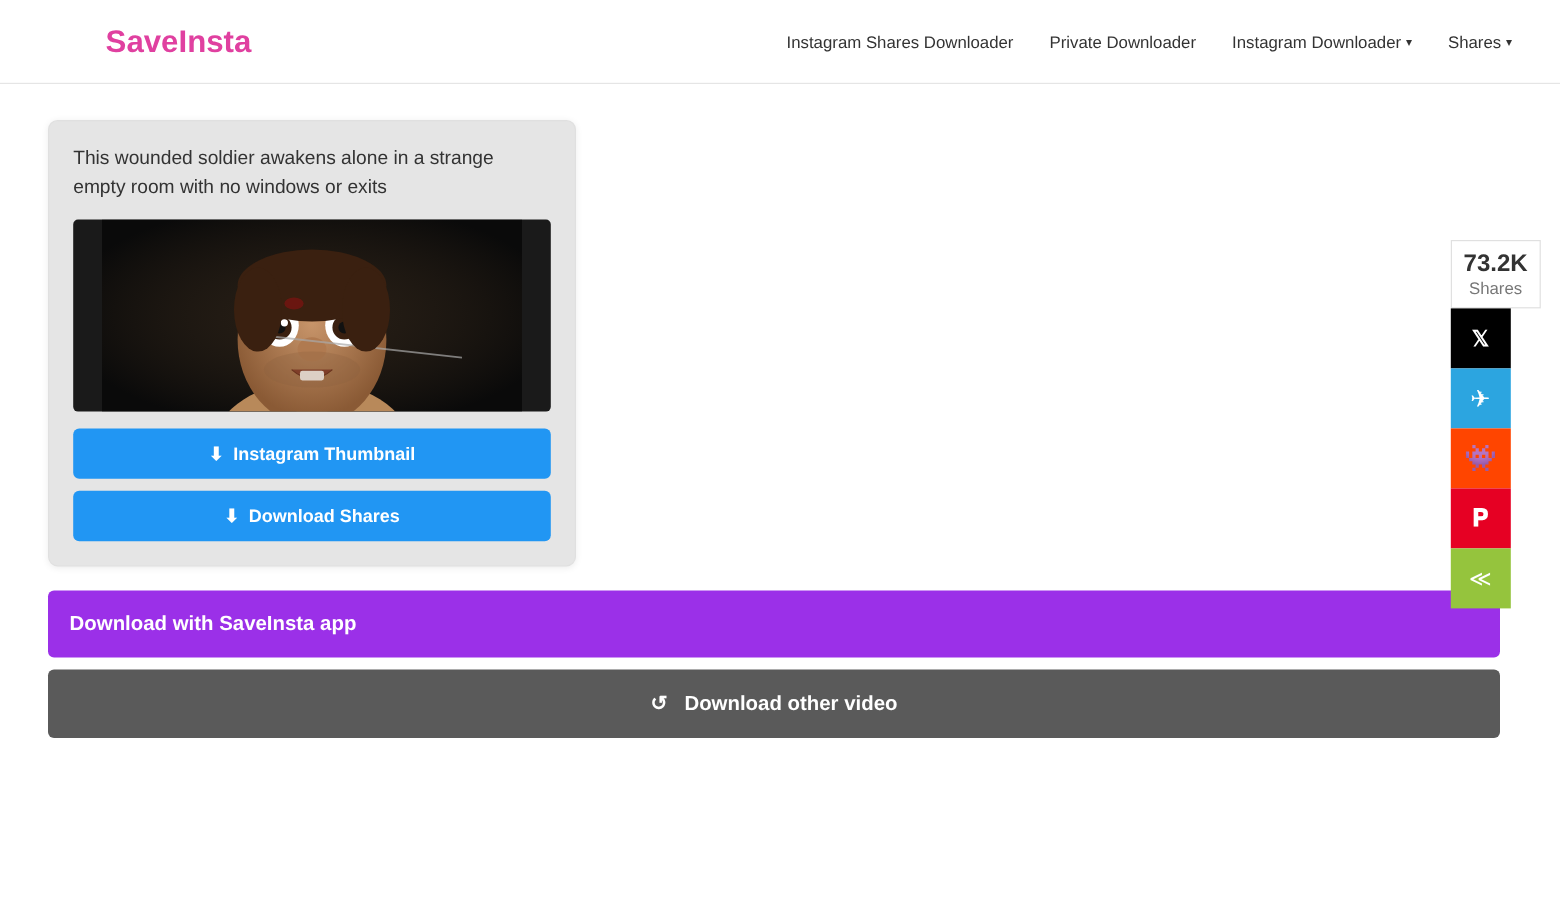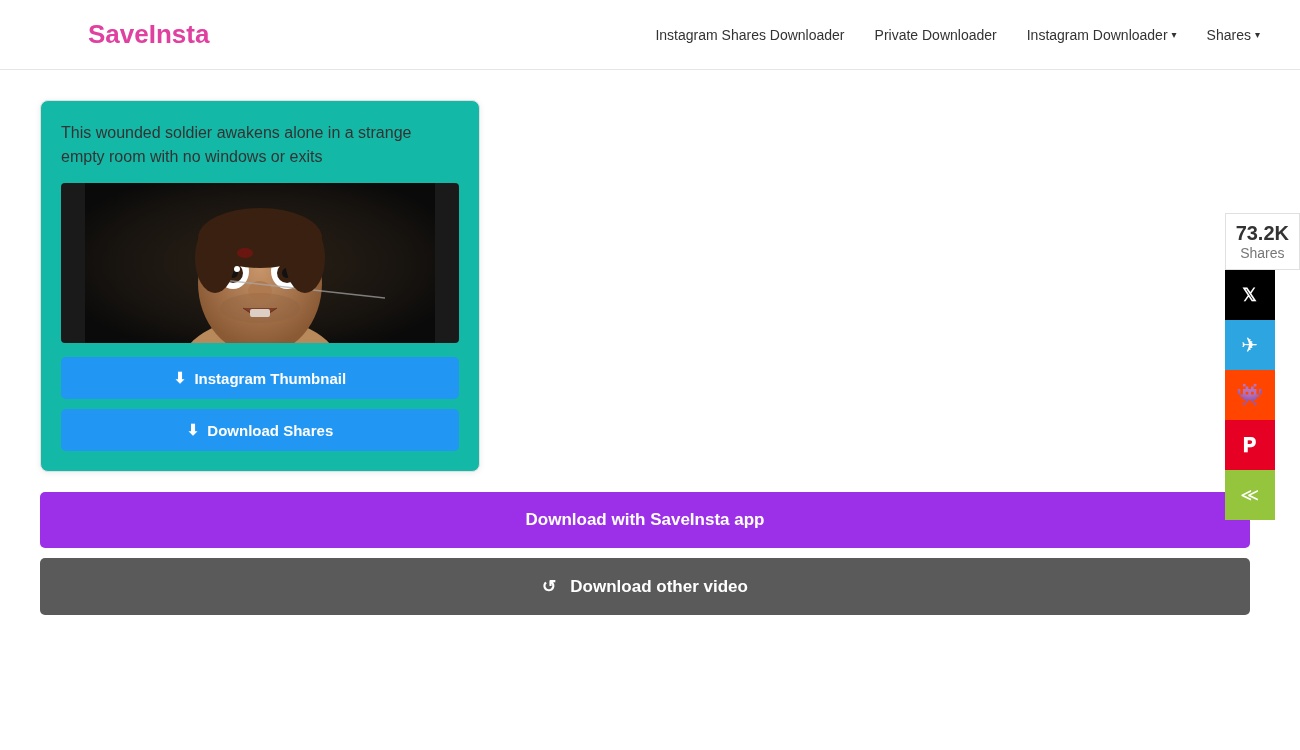--- a/index.html
+++ b/index.html
@@ -46,21 +46,21 @@
     }
 
     
     .main-content {
       padding: 30px 40px;
       position: relative;
     }
 
     
     .card {
-      background: #14b8a6;
+      background: #e5e5e5;
       border: 1px solid #e0e0e0;
       border-radius: 8px;
       padding: 20px;
       width: 440px;
       box-shadow: 0 1px 6px rgba(0,0,0,0.08);
     }
     .card-title {
       font-size: 16px;
       color: #333;
       margin-bottom: 14px;
@@ -116,21 +116,20 @@
     }
 
     
     .bottom-buttons {
       width: 1210px;
       margin-top: 20px;
     }
     .btn-saveinsta {
       display: flex;
       align-items: center;
-      justify-content: center;
       width: 100%;
       padding: 18px;
       background: #9b30e8;
       color: #fff;
       border: none;
       border-radius: 5px;
       font-size: 17px;
       font-weight: 600;
       cursor: pointer;
       margin-bottom: 10px;
@@ -156,25 +155,24 @@
       margin-top: 30px;
       font-size: 14px;
       color: #555;
       line-height: 1.7;
       max-width: 1200px;
     }
 
     
     .share-sidebar {
       position: fixed;
-      right: 0;
+      right: 16px;
       top: 200px;
       display: flex;
       flex-direction: column;
-      margin-top: 13px;
     }
     .share-count {
       background: #fff;
       border: 1px solid #e0e0e0;
       padding: 8px 10px;
       text-align: center;
       font-size: 13px;
       color: #333;
     }
     .share-count .number {

